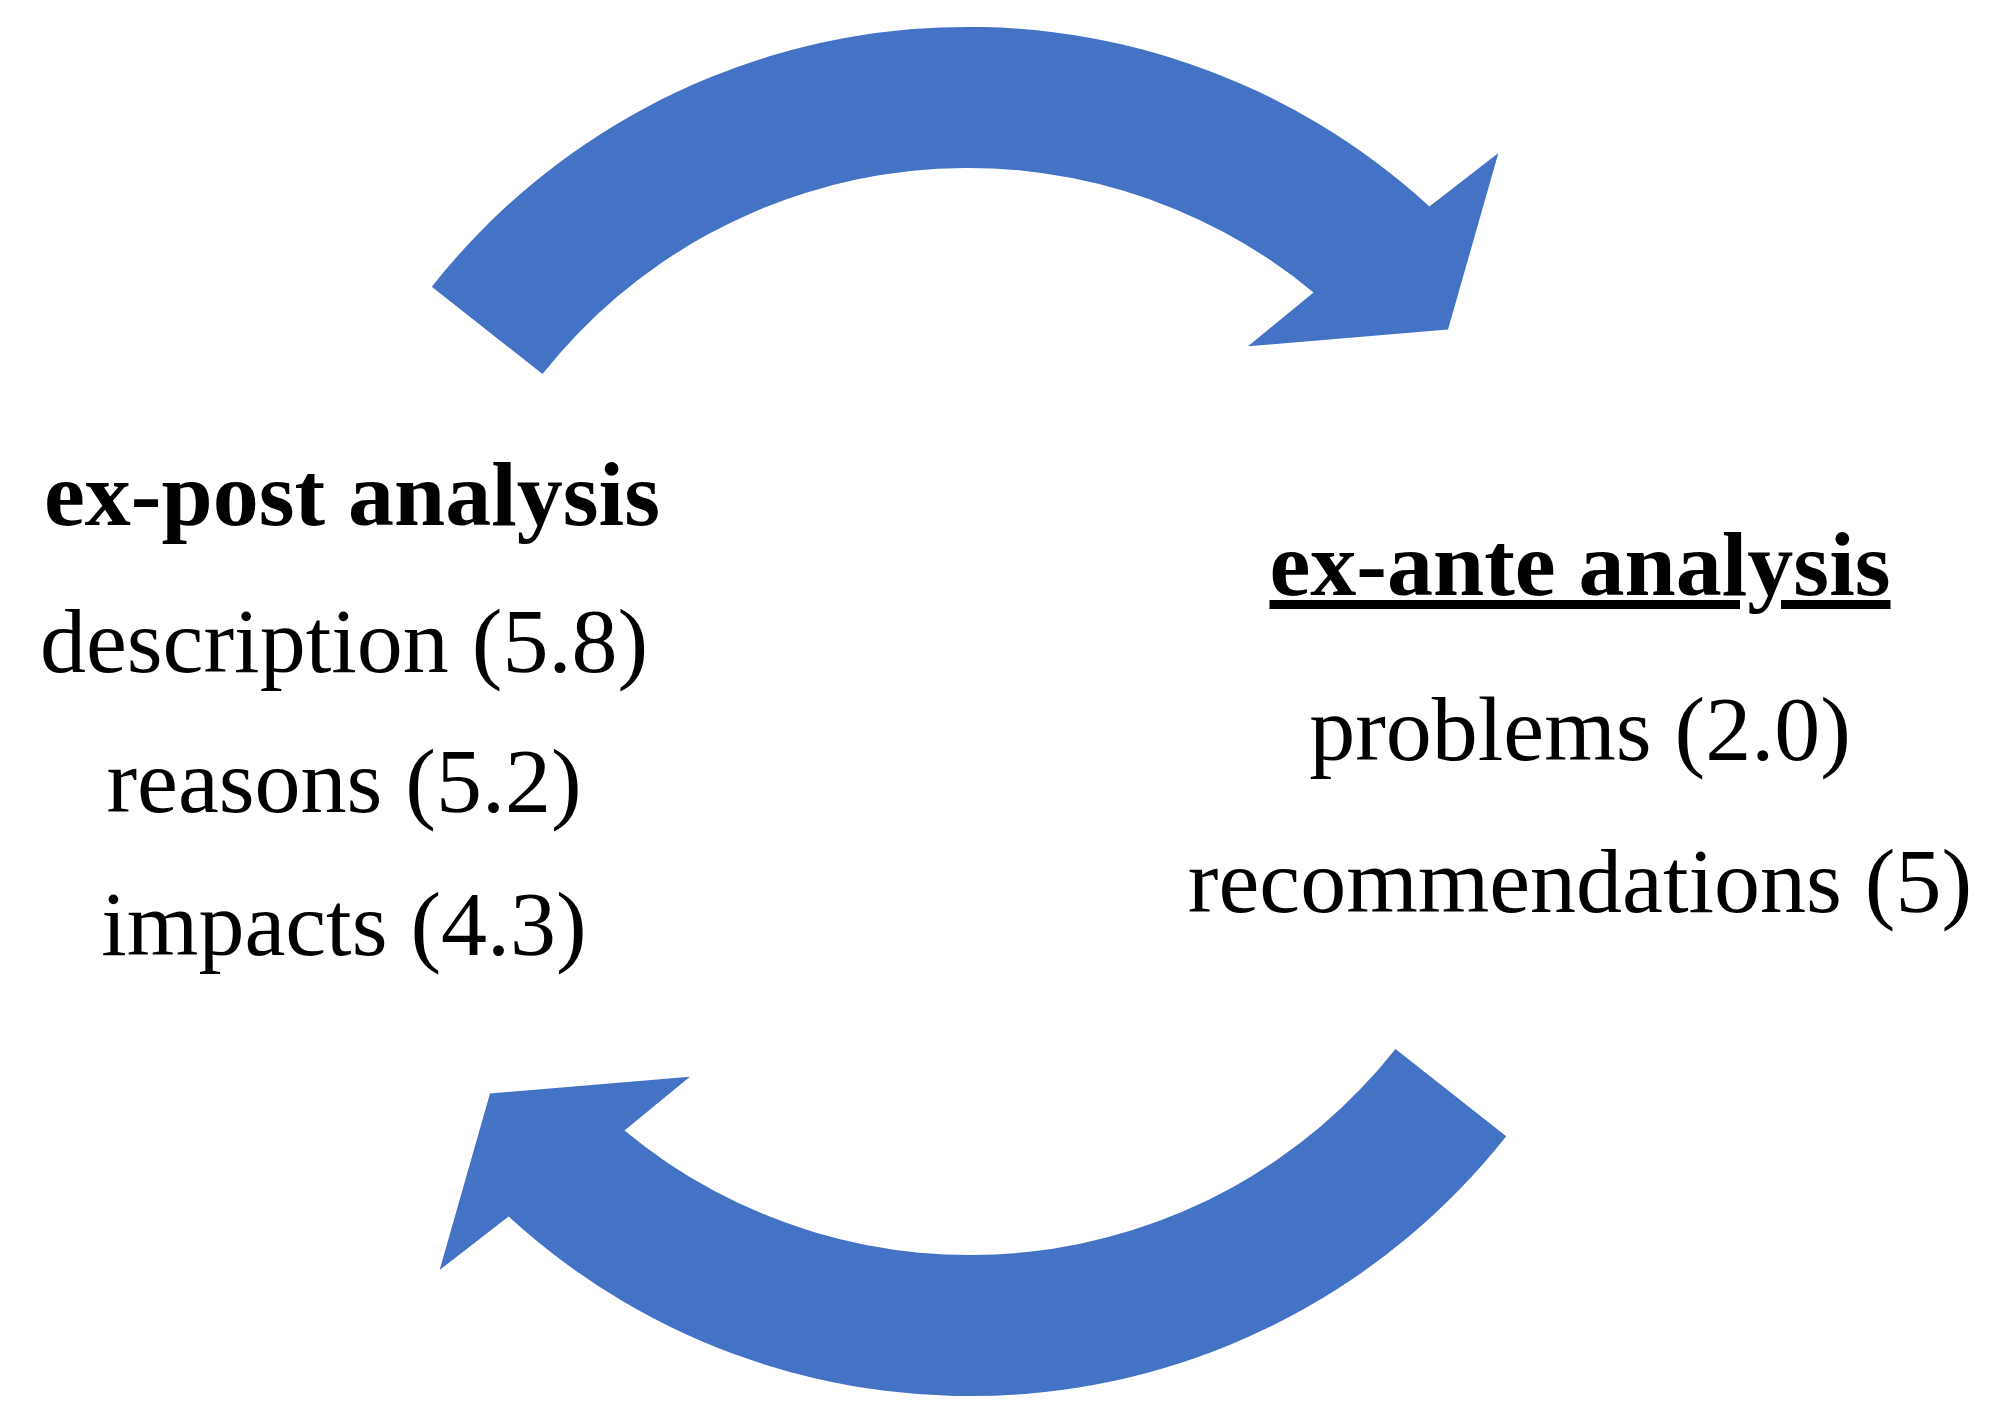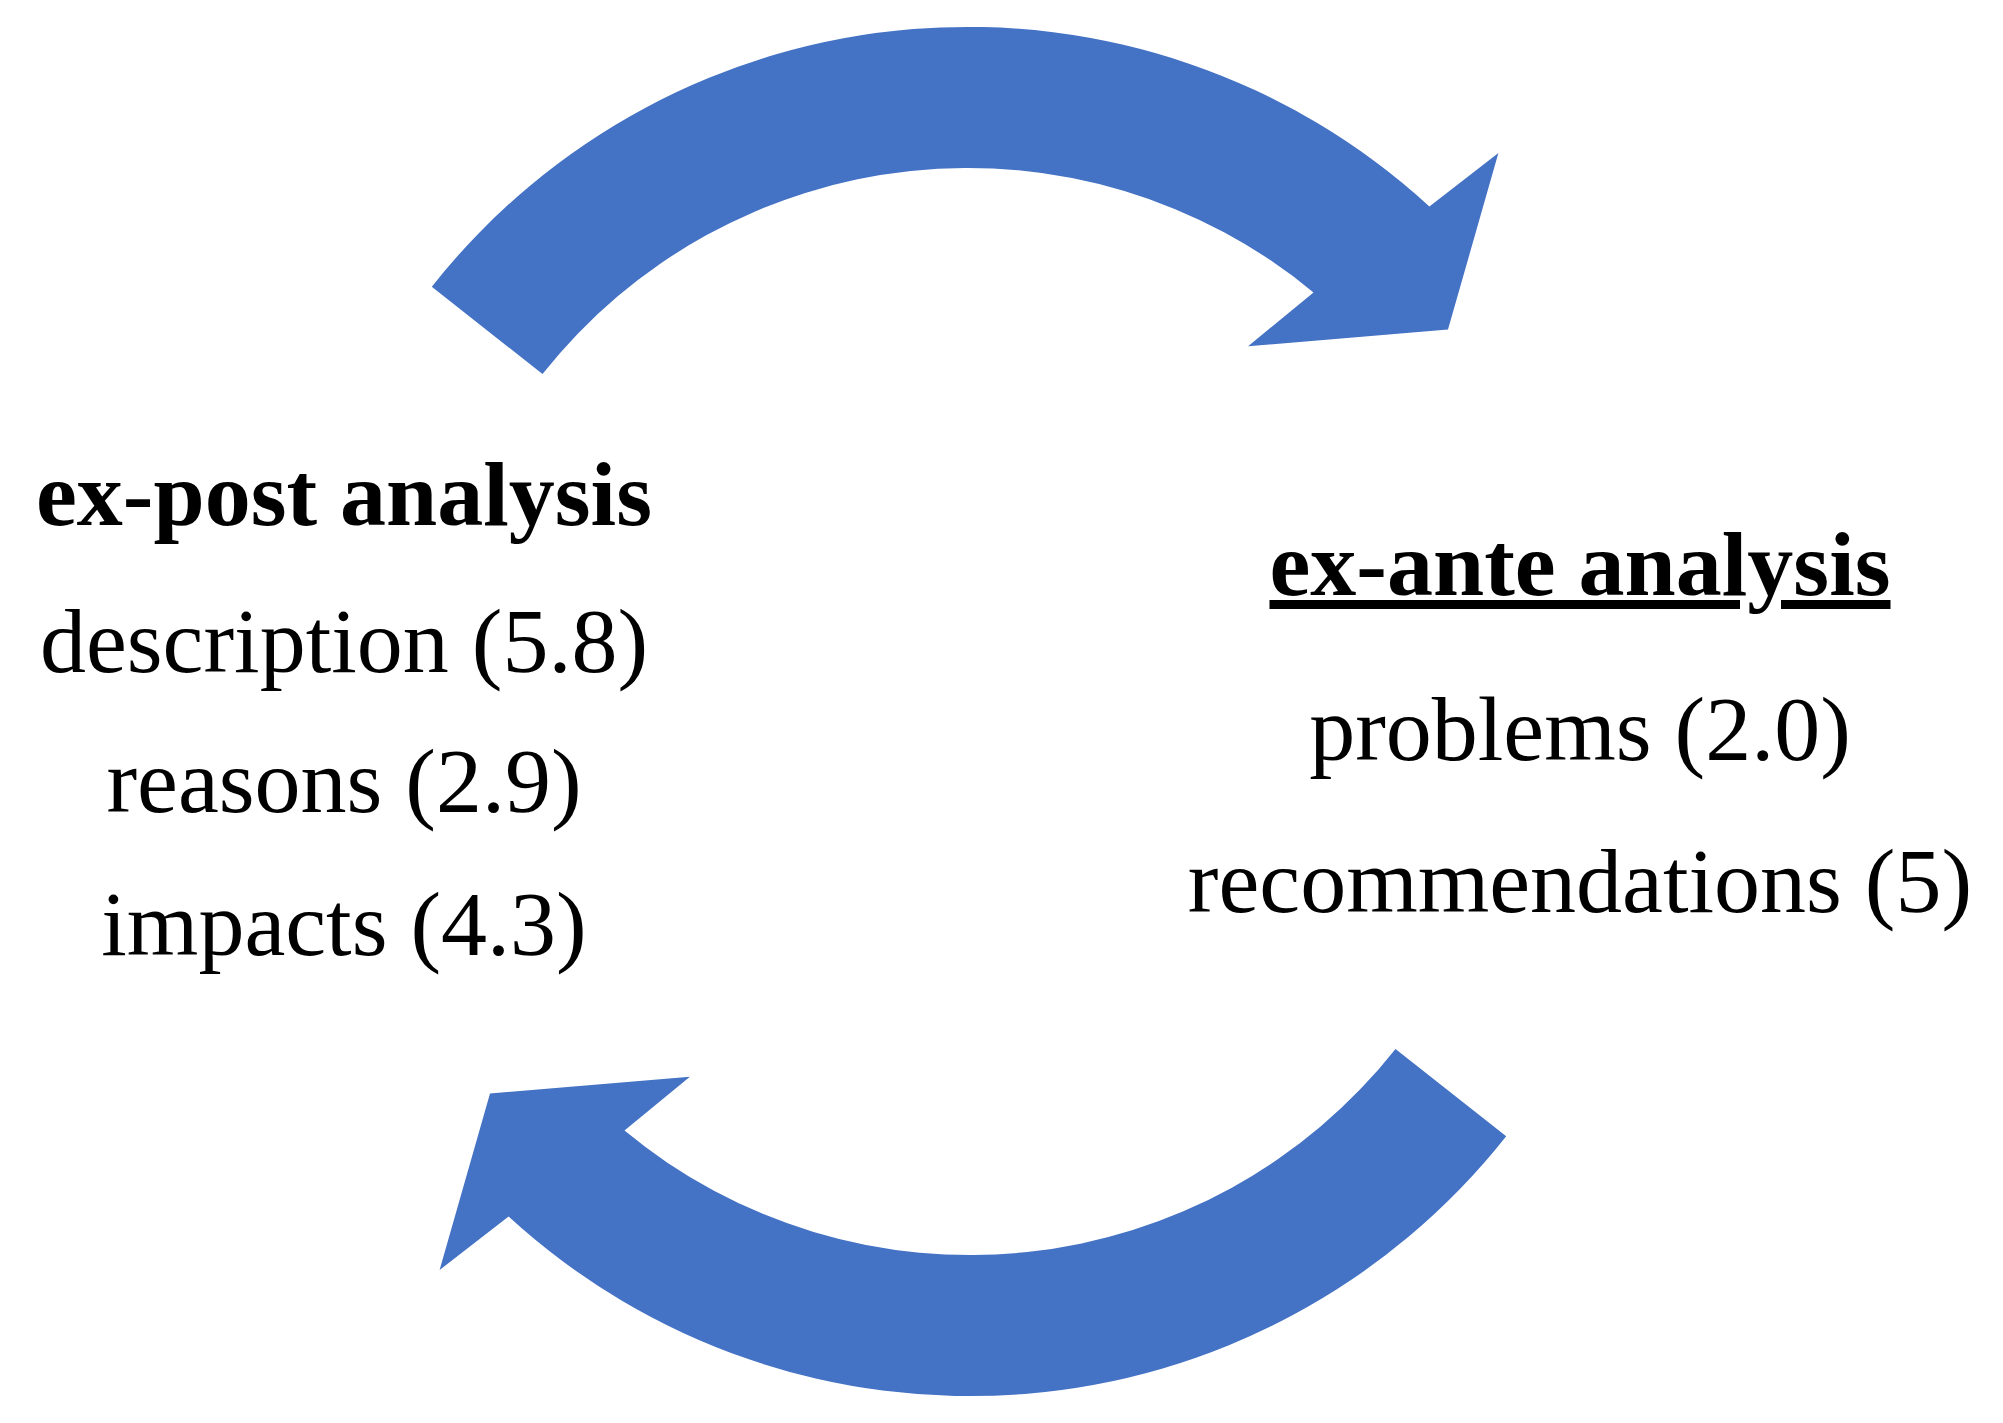--- a/index.html
+++ b/index.html
@@ -56,25 +56,25 @@
     <path class="arrow-path" d="M 1506.2 1136.3
              A 683 683 0 0 1 508.6 1216.6
              L 439.6 1269.9
              L 490.0 1093.5
              L 689.9 1076.7
              L 624.5 1130.6
              A 542 542 0 0 0 1395.5 1048.9
              Z" fill="#4472C4"></path>
   </svg>
 
-  <div class="line heading" style="left:344px; top:448px;text-align:center;">ex-post analysis</div>
+  <div class="line heading" style="left:352px; top:448px;text-align:center;">ex-post analysis</div>
 
   <div class="line" style="left:344px; top:595px;">description (5.8)</div>
 
-  <div class="line" style="left:344px; top:735px;">reasons (2.9)</div>
+  <div class="line" style="left:344px; top:735px;">reasons (5.2)</div>
 
   <div class="line" style="left:344px; top:861px;margin-top:17px;">impacts (4.3)</div>
 
   <div class="line heading" style="left:1580px; top:518px;text-decoration:underline;">ex-ante analysis</div>
 
   <div class="line" style="left:1580px; top:683px;">problems (2.0)</div>
 
   <div class="line" style="left:1580px; top:835px;">recommendations (5)</div>
 
 </div>

